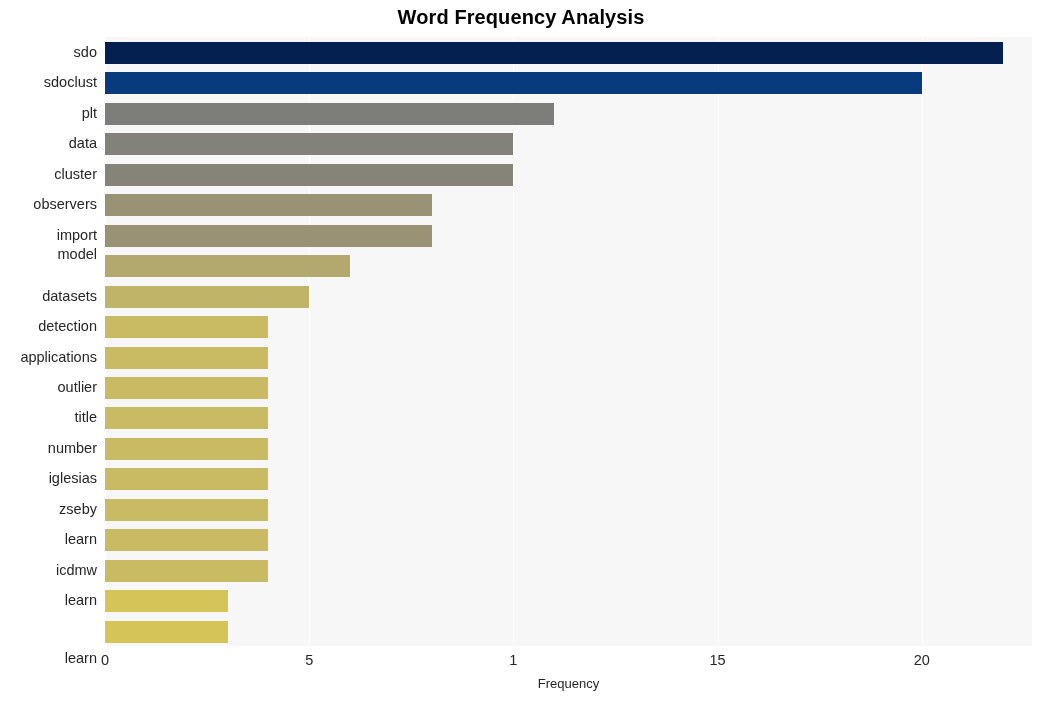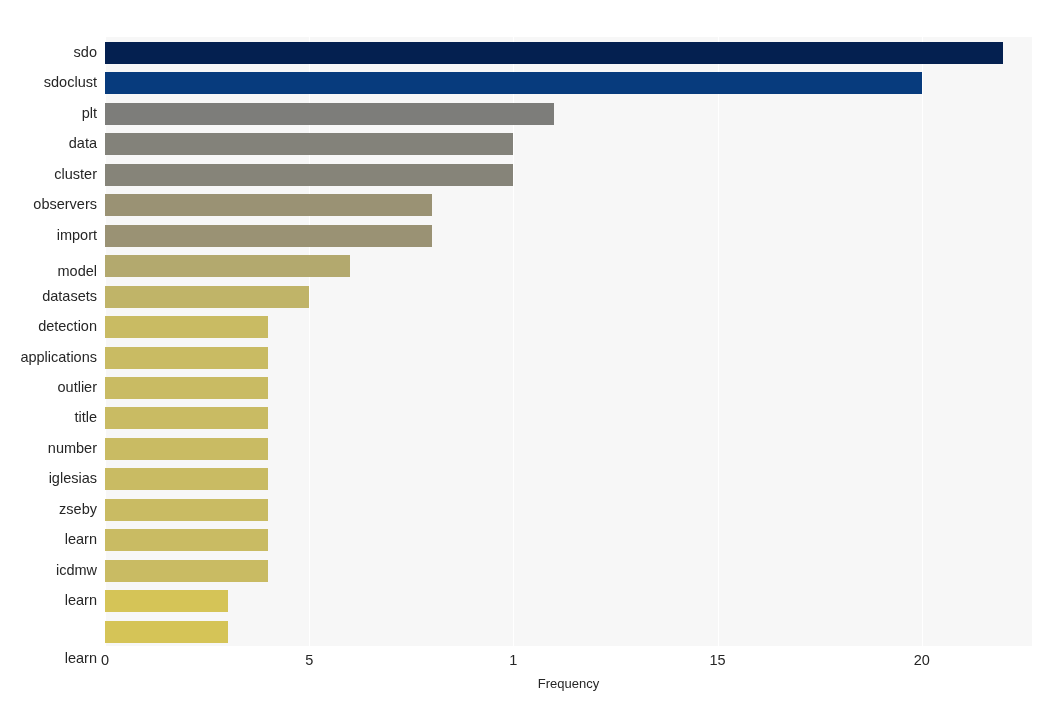--- a/index.html
+++ b/index.html
@@ -119,30 +119,31 @@
     text-align: center;
     font-size: 13px;
     color: #262626;
   }
 </style>
 </head>
 <body>
 
 <div id="figure">
 
+  <div id="chart-title">Word Frequency Analysis</div>
 
   <div id="y-axis">
       <div class="ytick" style="top: 7px;">sdo</div>
       <div class="ytick" style="top: 37.45px;">sdoclust</div>
       <div class="ytick" style="top: 67.9px;">plt</div>
       <div class="ytick" style="top: 98.35px;">data</div>
       <div class="ytick" style="top: 128.8px;">cluster</div>
       <div class="ytick" style="top: 159.25px;">observers</div>
       <div class="ytick" style="top: 189.7px; padding-left: 24px;">import</div>
-      <div class="ytick" style="top: 226px;">model</div>
+      <div class="ytick" style="top: 209px;">model</div>
       <div class="ytick" style="top: 250.6px;">datasets</div>
       <div class="ytick" style="top: 281.05px;">detection</div>
       <div class="ytick" style="top: 311.5px;">applications</div>
       <div class="ytick" style="top: 341.95px;">outlier</div>
       <div class="ytick" style="top: 372.4px;">title</div>
       <div class="ytick" style="top: 402.85px;">number</div>
       <div class="ytick" style="top: 433.3px;">iglesias</div>
       <div class="ytick" style="top: 463.75px;">zseby</div>
       <div class="ytick" style="top: 494.2px;">learn</div>
       <div class="ytick" style="top: 524.65px;">icdmw</div>

